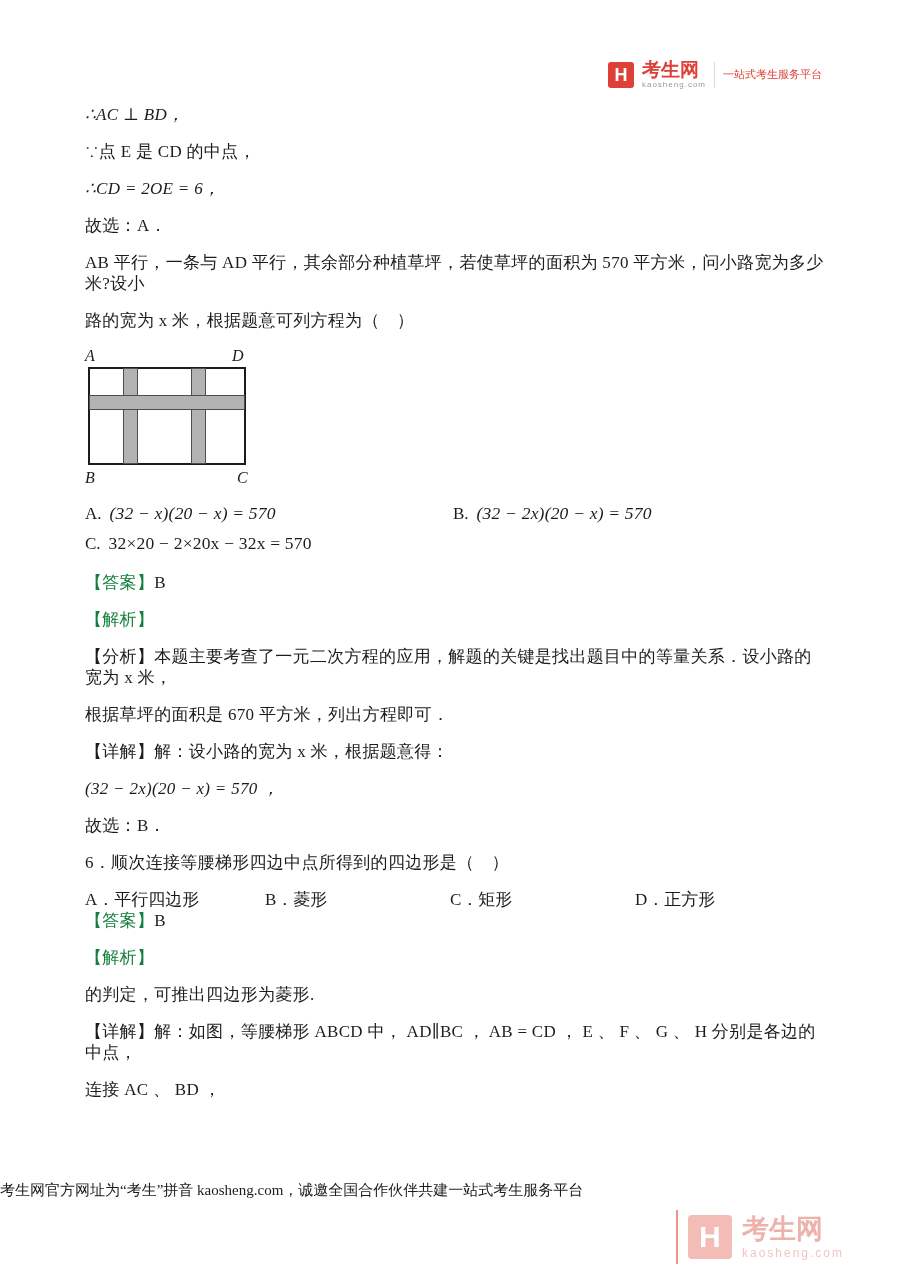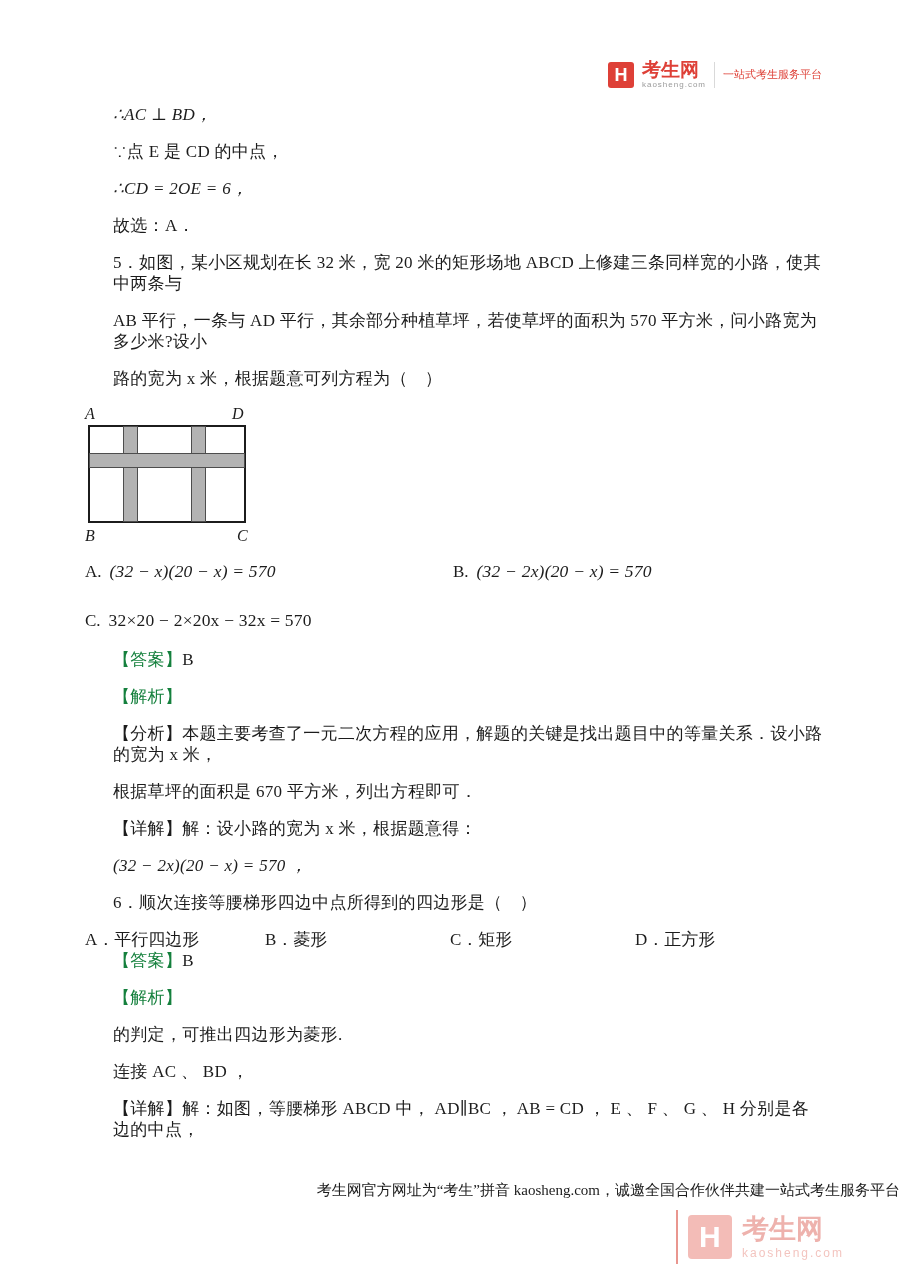--- a/index.html
+++ b/index.html
@@ -61,21 +61,20 @@
     position: absolute;
     top: 104px;
     left: 85px;
     right: 76px;
   }
   .line {
     font-size: 17px;
     line-height: 21px;
     margin-bottom: 16px;
     letter-spacing: 0.3px;
-    margin-left: 28px;
   }
   .math { font-style: italic; }
   .gap-top { margin-top: 8px; }
   .label-blue { color: #15803d; }
 
   
   .figure {
     position: relative;
     width: 200px;
     height: 142px;
@@ -100,41 +99,40 @@
   }
   .strip { position: absolute; background: #b3b3b3; border: 1px solid #4d4d4d; }
   .strip.v1 { top: -1px; bottom: -1px; left: 33px;  width: 15px; }
   .strip.v2 { top: -1px; bottom: -1px; left: 101px; width: 15px; }
   .strip.hz { left: -1px; right: -1px; top: 26px; height: 15px; }
 
   
   .opt-grid-2 {
     display: grid;
     grid-template-columns: 368px 1fr;
-    row-gap: 28px;
+    row-gap: 9px;
     margin-bottom: 18px;
   }
   .opt-grid-4 {
     display: grid;
     grid-template-columns: 180px 185px 185px 1fr;
     margin-bottom: 0;
   }
   .opt-cell { font-size: 17px; line-height: 21px; }
   .opt-cell .opt-label { margin-right: 8px; }
   .formula { font-size: 17.5px; letter-spacing: 0.2px; }
 
   
   .footer-note {
     position: absolute;
     left: 0; right: 0;
     bottom: 72px;
-    text-align: right;
+    text-align: left;
     font-size: 15px;
     color: #1c1c1c;
-    padding-left: 19px;
   }
   .watermark {
     position: absolute;
     right: 56px;
     bottom: 8px;
     display: flex;
     align-items: center;
     gap: 10px;
   }
   .wm-line { width: 2px; height: 54px; background: #e9968f; }
@@ -179,21 +177,20 @@
     <span class="tagline">一站式考生服务平台</span>
   </div>
 
   <div class="content">
 
     <p class="line math">∴AC ⊥ BD，</p>
     <p class="line">∵点 E 是 CD 的中点，</p>
     <p class="line math">∴CD = 2OE = 6，</p>
     <p class="line">故选：A．</p>
 
-    <p class="line gap-top">5．如图，某小区规划在长 32 米，宽 20 米的矩形场地 ABCD 上修建三条同样宽的小路，使其中两条与</p>
     <p class="line">AB 平行，一条与 AD 平行，其余部分种植草坪，若使草坪的面积为 570 平方米，问小路宽为多少米?设小</p>
     <p class="line">路的宽为 x 米，根据题意可列方程为（　）</p>
 
     <div class="figure">
       <span class="fig-label pos-a">A</span>
       <span class="fig-label pos-d">D</span>
       <div class="fig-rect">
         <div class="strip v1"></div>
         <div class="strip v2"></div>
         <div class="strip hz"></div>
@@ -213,33 +210,34 @@
         <span class="opt-label">C.</span><span class="formula">32×20 − 2×20x − 32x = 570</span>
       </div>
     </div>
 
     <p class="line"><span class="label-blue">【答案】</span><span>B</span></p>
     <p class="line"><span class="label-blue">【解析】</span></p>
     <p class="line">【分析】本题主要考查了一元二次方程的应用，解题的关键是找出题目中的等量关系．设小路的宽为 x 米，</p>
     <p class="line">根据草坪的面积是 670 平方米，列出方程即可．</p>
     <p class="line gap-top">【详解】解：设小路的宽为 x 米，根据题意得：</p>
     <p class="line math gap-top">(32 − 2x)(20 − x) = 570 ，</p>
+    <p class="line gap-top">故选：B．</p>
 
     <p class="line gap-top">6．顺次连接等腰梯形四边中点所得到的四边形是（　）</p>
     <div class="opt-grid-4">
       <div class="opt-cell">A．平行四边形</div>
       <div class="opt-cell">B．菱形</div>
       <div class="opt-cell">C．矩形</div>
       <div class="opt-cell">D．正方形</div>
     </div>
     <p class="line"><span class="label-blue">【答案】</span><span>B</span></p>
     <p class="line"><span class="label-blue">【解析】</span></p>
     <p class="line">的判定，可推出四边形为菱形.</p>
+    <p class="line">【详解】解：如图，等腰梯形 ABCD 中， AD∥BC ， AB = CD ， E 、 F 、 G 、 H 分别是各边的中点，</p>
     <p class="line">连接 AC 、 BD ，</p>
-    <p class="line">【详解】解：如图，等腰梯形 ABCD 中， AD∥BC ， AB = CD ， E 、 F 、 G 、 H 分别是各边的中点，</p>
 
   </div>
 
   <p class="footer-note">考生网官方网址为“考生”拼音 kaosheng.com，诚邀全国合作伙伴共建一站式考生服务平台</p>
 
   <div class="watermark">
     <div class="wm-line"></div>
     <div class="wm-icon">H</div>
     <div class="wm-text">
       <span class="wm-brand">考生网</span>

